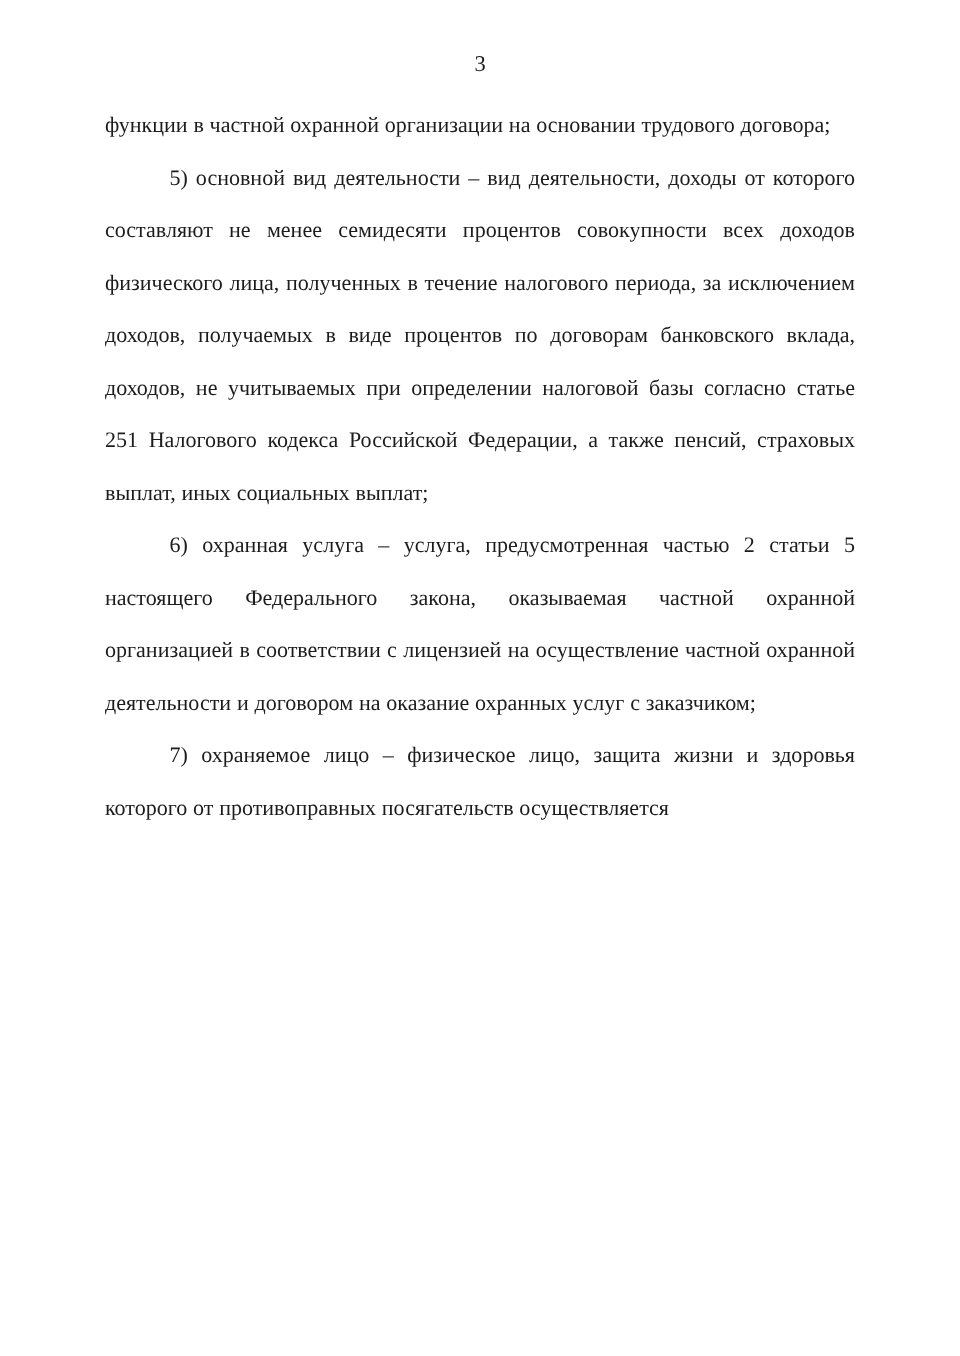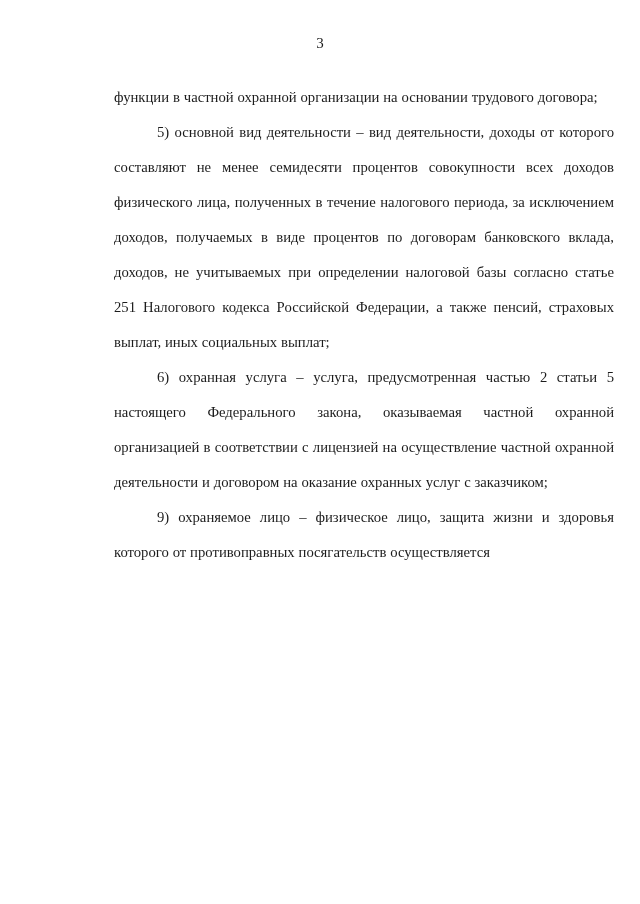--- a/index.html
+++ b/index.html
@@ -23,24 +23,23 @@
     top: 33px;
     left: 0;
     width: 640px;
     text-align: center;
     font-size: 15px;
     line-height: 20px;
     color: #1c1c1c;
   }
   .body-text {
     position: absolute;
-    top: 80px;
+    top: 67px;
     left: 70px;
     width: 500px;
-    margin-left: 44px;
   }
   .para {
     margin: 0;
     padding: 0;
     text-align: justify;
     text-justify: inter-word;
     font-size: 14.7px;
     line-height: 35px;
     text-indent: 43px;
     color: #1c1c1c;
@@ -60,17 +59,17 @@
 
   <div class="body-text">
 
     <p class="para no-indent">функции в частной охранной организации на основании трудового договора;</p>
 
 
     <p class="para">5) основной вид деятельности – вид деятельности, доходы от которого составляют не менее семидесяти процентов совокупности всех доходов физического лица, полученных в течение налогового периода, за исключением доходов, получаемых в виде процентов по договорам банковского вклада, доходов, не учитываемых при определении налоговой базы согласно статье 251 Налогового кодекса Российской Федерации, а также пенсий, страховых выплат, иных социальных выплат;</p>
 
     <p class="para">6) охранная услуга – услуга, предусмотренная частью 2 статьи 5 настоящего Федерального закона, оказываемая частной охранной организацией в соответствии с лицензией на осуществление частной охранной деятельности и договором на оказание охранных услуг с заказчиком;</p>
 
-    <p class="para">9) охраняемое лицо – физическое лицо, защита жизни и здоровья которого от противоправных посягательств осуществляется</p>
+    <p class="para">7) охраняемое лицо – физическое лицо, защита жизни и здоровья которого от противоправных посягательств осуществляется</p>
 
   </div>
 
 </div>
 
 </body></html>

